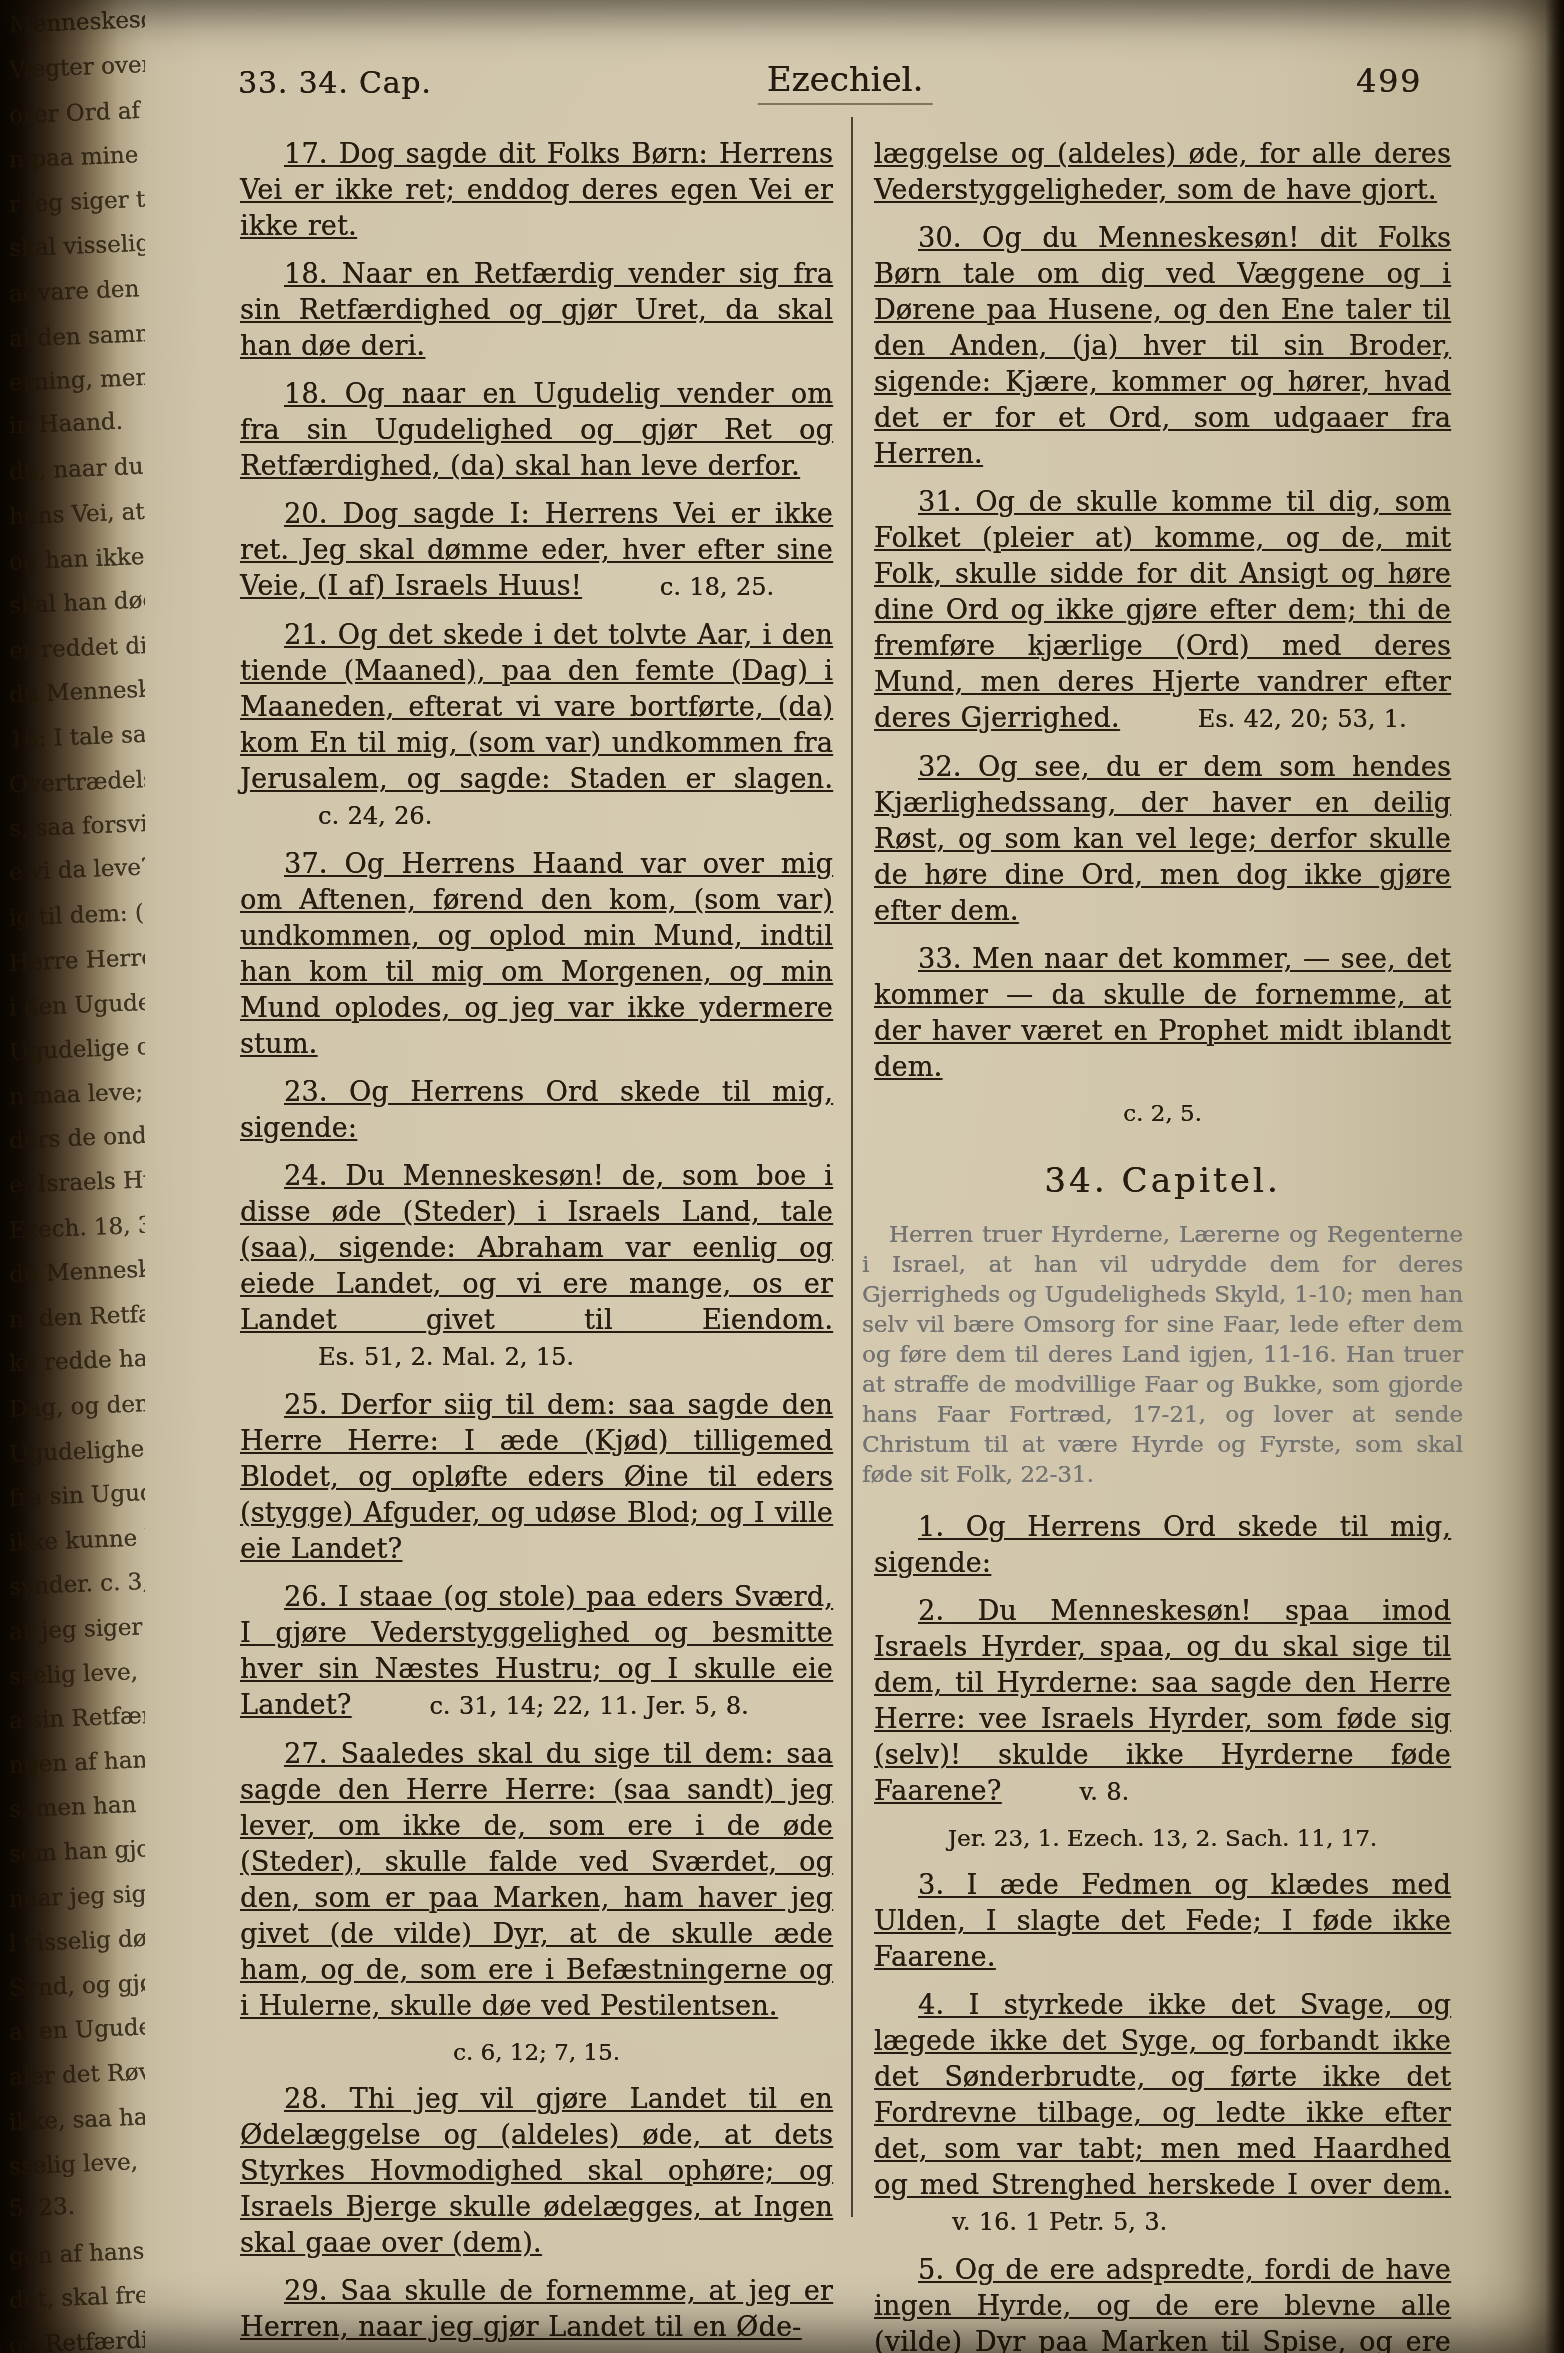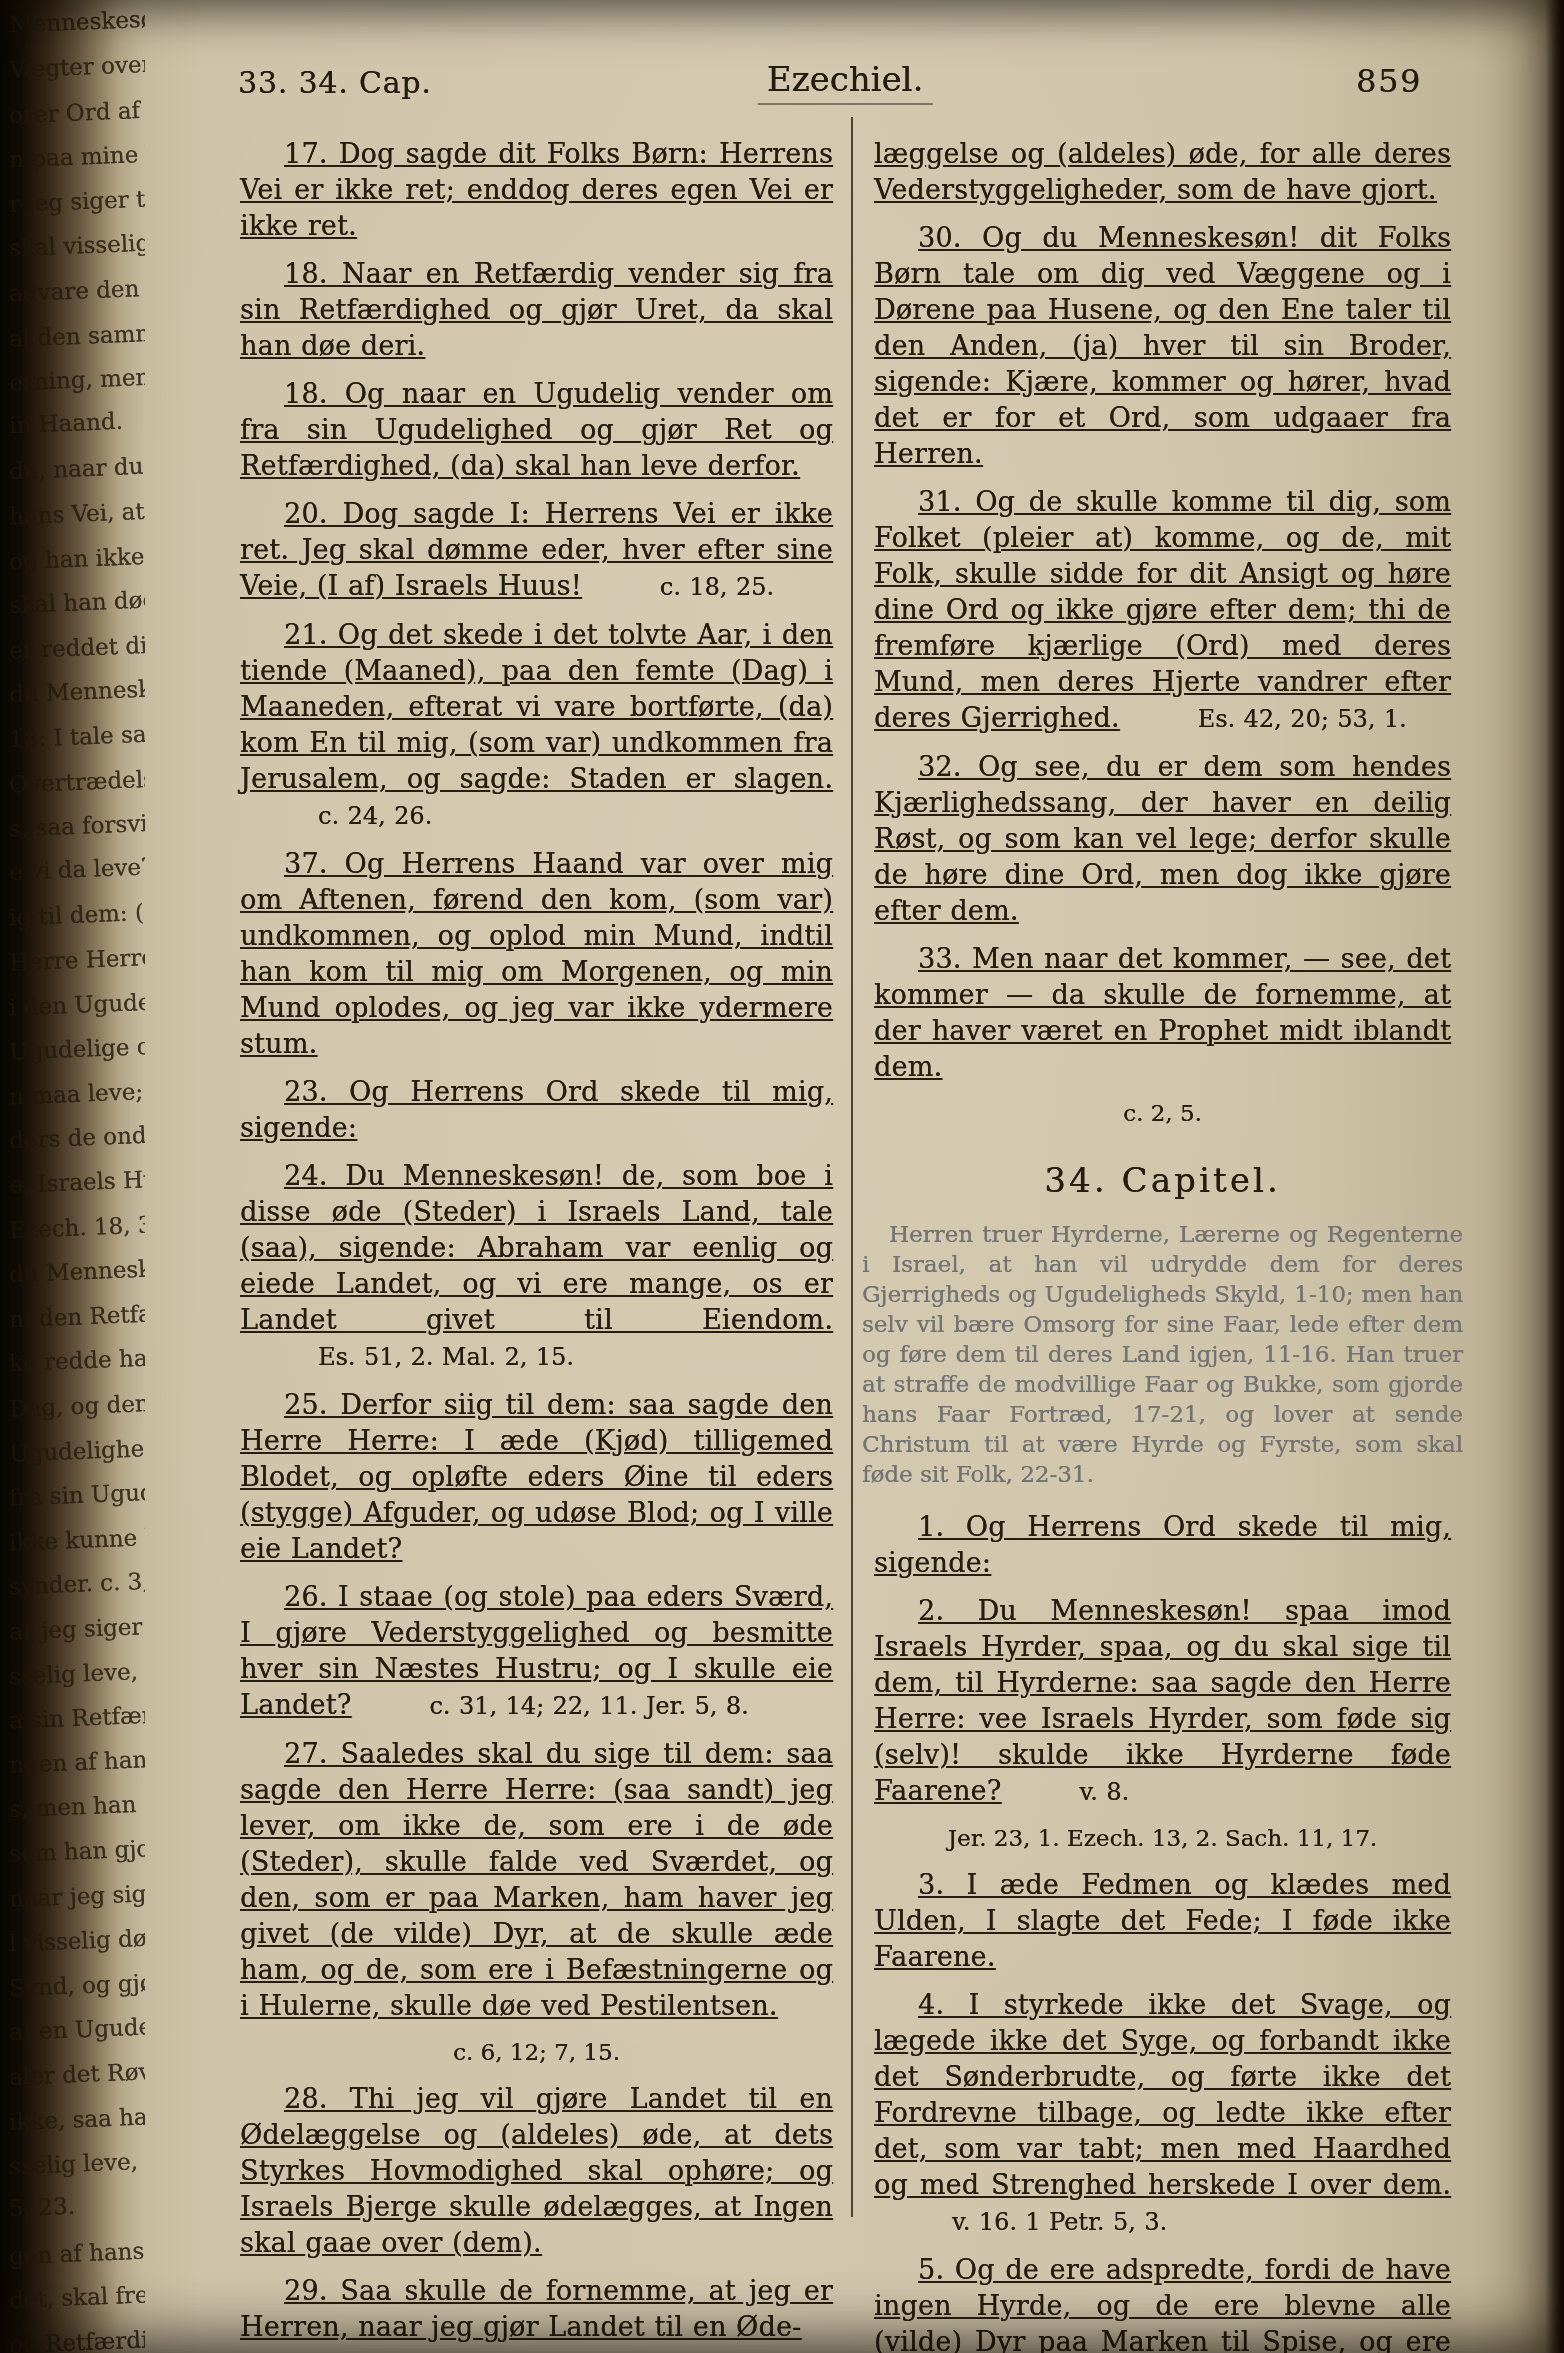--- a/index.html
+++ b/index.html
@@ -140,21 +140,21 @@
       <div class="frag" style="top: 2150px;">sselig leve, han sk</div>
       <div class="frag" style="top: 2195px;">5, 23.</div>
       <div class="frag" style="top: 2240px;">gen af hans Synd</div>
       <div class="frag" style="top: 2284px;">det, skal fremme</div>
       <div class="frag" style="top: 2329px;">og Retfærdighed</div>
     </div>
 
   <div class="header">
     <span class="h-left">33. 34. Cap.</span>
     <span class="h-center">Ezechiel.</span>
-    <span class="h-right">859</span>
+    <span class="h-right">499</span>
   </div>
 
   <div class="col col-left">
       <p class="verse">17. Dog sagde dit Folks Børn: Herrens Vei er ikke ret; enddog deres egen Vei er ikke ret.</p>
       <p class="verse">18. Naar en Retfærdig vender sig fra sin Retfærdighed og gjør Uret, da skal han døe deri.</p>
       <p class="verse">18. Og naar en Ugudelig vender om fra sin Ugudelighed og gjør Ret og Retfærdighed, (da) skal han leve derfor.</p>
       <p class="verse">20. Dog sagde I: Herrens Vei er ikke ret. Jeg skal dømme eder, hver efter sine Veie, (I af) Israels Huus!<span class="vref">c. 18, 25.</span></p>
       <p class="verse">21. Og det skede i det tolvte Aar, i den tiende (Maaned), paa den femte (Dag) i Maaneden, efterat vi vare bortførte, (da) kom En til mig, (som var) undkommen fra Jerusalem, og sagde: Staden er slagen.<span class="vref">c. 24, 26.</span></p>
       <p class="verse">37. Og Herrens Haand var over mig om Aftenen, førend den kom, (som var) undkommen, og oplod min Mund, indtil han kom til mig om Morgenen, og min Mund oplodes, og jeg var ikke ydermere stum.</p>
       <p class="verse">23. Og Herrens Ord skede til mig, sigende:</p>

